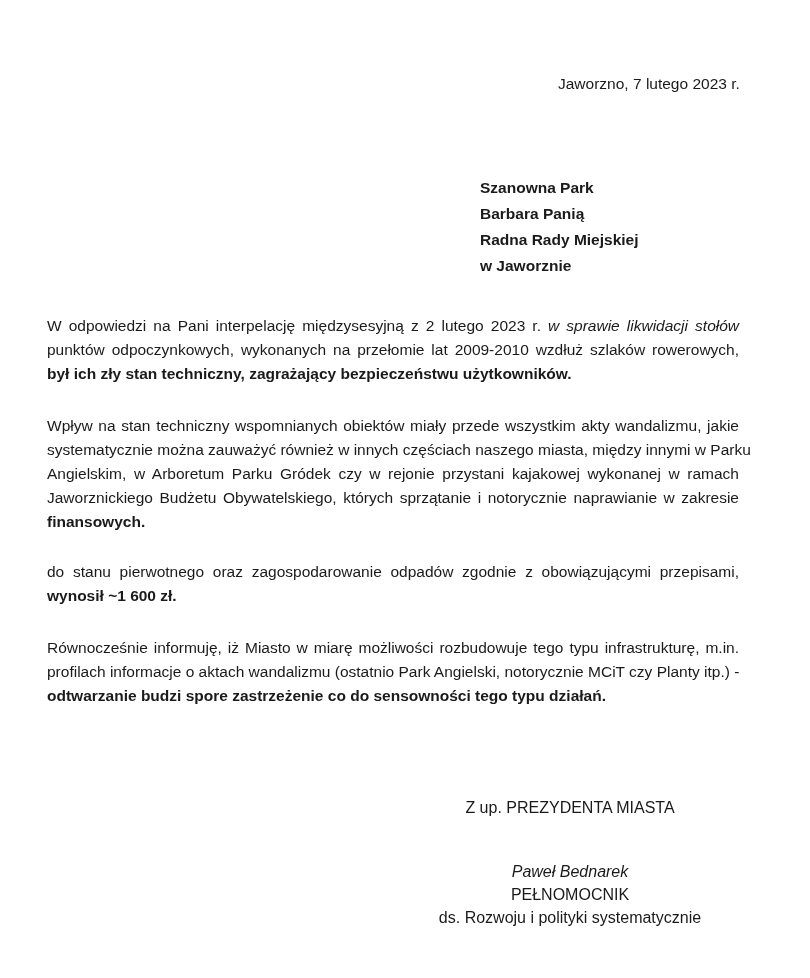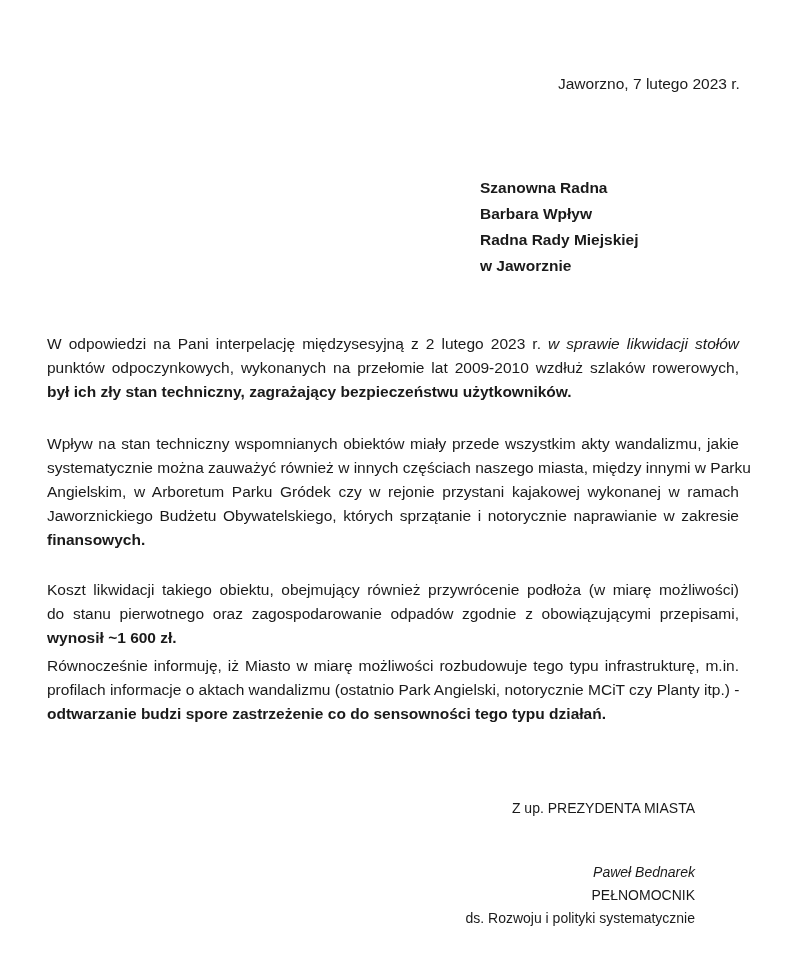--- a/index.html
+++ b/index.html
@@ -41,87 +41,85 @@
       display: block;
       height: 26px;
       line-height: 20px;
       white-space: nowrap;
     }
     .body-text {
       position: absolute;
       left: 47px;
       width: 692px;
       font-size: 15.5px;
-      margin-top: 18px;
     }
     .body-text .ln {
       display: block;
       height: 24px;
       line-height: 20px;
       white-space: nowrap;
       text-align: justify;
       text-align-last: justify;
     }
     .body-text .ln.last {
       text-align-last: left;
       font-weight: bold;
     }
     .it { font-style: italic; }
     .p1 { top: 316px; }
     .p2 { top: 416px; }
     .p3 { top: 562px; }
     .p4 { top: 638px; }
     .signature {
       position: absolute;
-      left: 415px;
+      left: 430px;
       width: 280px;
       top: 798px;
-      text-align: right;
-      font-size: 14px;
+      text-align: center;
+      font-size: 16px;
     }
     .signature .s {
       display: block;
       line-height: 20px;
       white-space: nowrap;
     }
     .signature .s1 { height: 30px; }
     .signature .s2 { height: 23px; font-style: italic; margin-top: 34px; }
     .signature .s3 { height: 23px; }
     .signature .s4 { height: 23px; }
   </style>
 </head>
 <body>
 
 <div class="page">
 
   <div class="date">Jaworzno, 7 lutego 2023 r.</div>
 
   <div class="addressee">
-    <span class="line">Szanowna Radna</span>
-    <span class="line">Barbara Wpływ</span>
+    <span class="line">Szanowna Park</span>
+    <span class="line">Barbara Panią</span>
     <span class="line">Radna Rady Miejskiej</span>
     <span class="line">w Jaworznie</span>
   </div>
 
   <div class="body-text p1">
     <span class="ln"><span>W odpowiedzi na Pani interpelację międzysesyjną z 2 lutego 2023 r. </span><span class="it">w sprawie likwidacji stołów</span></span>
     <span class="ln">punktów odpoczynkowych, wykonanych na przełomie lat 2009-2010 wzdłuż szlaków rowerowych,</span>
     <span class="ln last">był ich zły stan techniczny, zagrażający bezpieczeństwu użytkowników.</span>
   </div>
 
   <div class="body-text p2">
     <span class="ln">Wpływ na stan techniczny wspomnianych obiektów miały przede wszystkim akty wandalizmu, jakie</span>
     <span class="ln">systematycznie można zauważyć również w innych częściach naszego miasta, między innymi w Parku</span>
     <span class="ln">Angielskim, w Arboretum Parku Gródek czy w rejonie przystani kajakowej wykonanej w ramach</span>
     <span class="ln">Jaworznickiego Budżetu Obywatelskiego, których sprzątanie i notorycznie naprawianie w zakresie</span>
     <span class="ln last">finansowych.</span>
   </div>
 
   <div class="body-text p3">
-    <span class="ln">Koszt likwidacji takiego obiektu, obejmujący również przywrócenie podłoża (w miarę możliwości)</span>
     <span class="ln">do stanu pierwotnego oraz zagospodarowanie odpadów zgodnie z obowiązującymi przepisami,</span>
     <span class="ln last">wynosił ~1 600 zł.</span>
   </div>
 
   <div class="body-text p4">
     <span class="ln">Równocześnie informuję, iż Miasto w miarę możliwości rozbudowuje tego typu infrastrukturę, m.in.</span>
     <span class="ln">profilach informacje o aktach wandalizmu (ostatnio Park Angielski, notorycznie MCiT  czy Planty itp.) -</span>
     <span class="ln last">odtwarzanie budzi spore zastrzeżenie co do sensowności tego typu działań.</span>
   </div>
 

